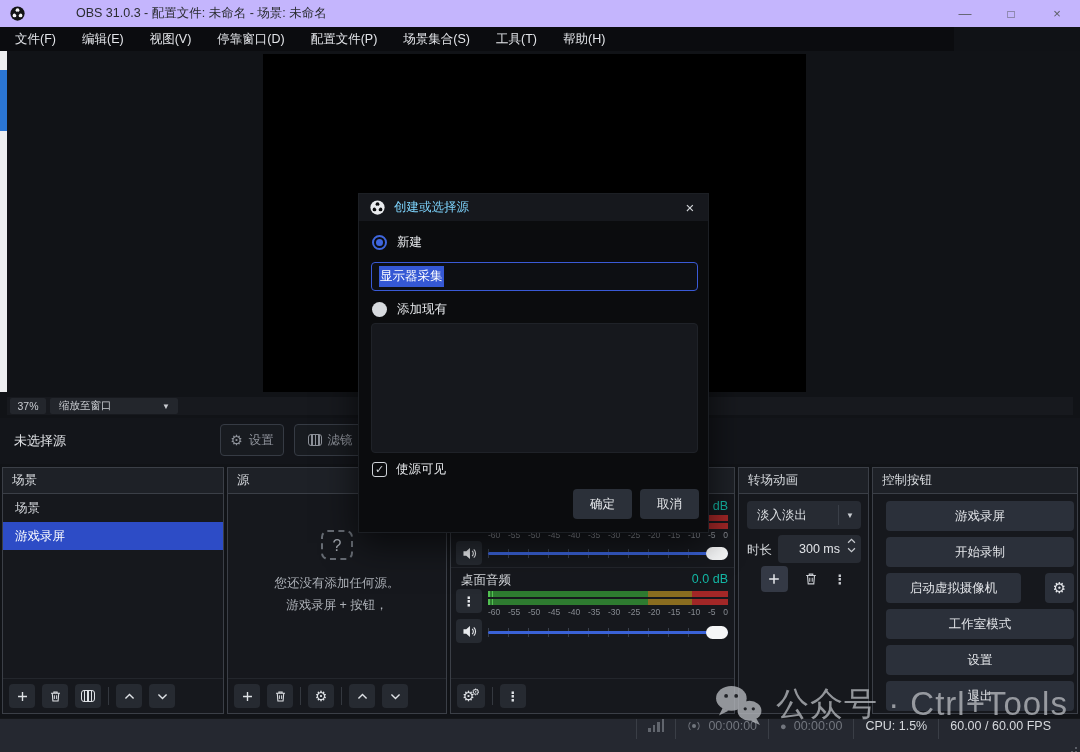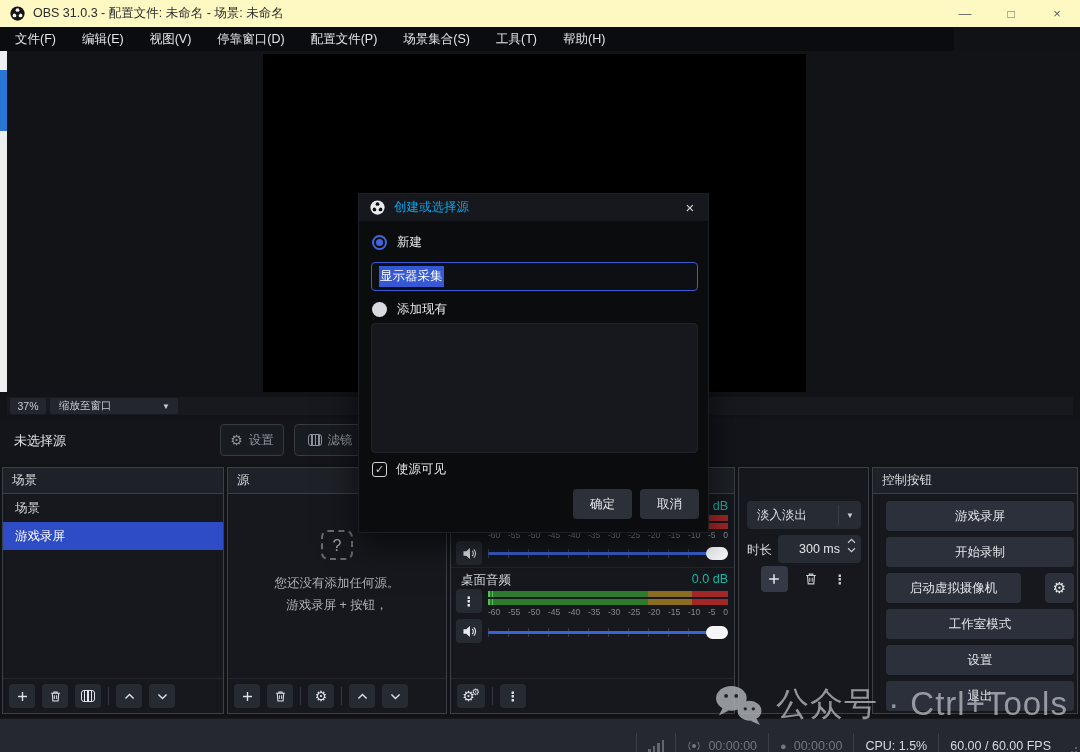--- a/index.html
+++ b/index.html
@@ -1,21 +1,21 @@
 <!DOCTYPE html>
 <html><head>
 <meta charset="utf-8">
 <style>
   * { margin:0; padding:0; box-sizing:border-box; }
   html,body { background:#000; }
   body { font-family:"Liberation Sans","DejaVu Sans",sans-serif; }
   .app { position:relative; width:1080px; height:752px; background:#101216; overflow:hidden; }
 
   
-  .titlebar { position:absolute; top:0; left:0; width:1080px; height:27px; background:#fef9c3; display:flex; align-items:center; }
+  .titlebar { position:absolute; top:0; left:0; width:1080px; height:27px; background:#c4b5fd; display:flex; align-items:center;gap:43px; }
   .titlebar .logo { margin-left:10px; width:15px; height:15px; }
   .titlebar .title { margin-left:8px; font-size:12.5px; color:#2a2c30; }
   .win-controls { position:absolute; right:0; top:0; height:27px; display:flex; }
   .win-btn { width:46px; height:27px; display:flex; align-items:center; justify-content:center; color:#5a5d63; font-size:13px; }
   .win-btn.max { font-size:12px; }
 
   
   .menubar { position:absolute; top:27px; left:0; width:954px; height:24px; background:#0b0c0f; display:flex; align-items:center; padding-left:2px; }
   .menu-item { padding:0 13px; font-size:12.5px; color:#e3e5e9; line-height:24px; }
 
@@ -95,40 +95,40 @@
   .trans-plus { width:27px; height:26px; border-radius:4px; background:#343945; display:flex; align-items:center; justify-content:center; }
   .flat-icon { display:flex; align-items:center; justify-content:center; color:#c9ccd1; }
 
   
   .ctl-btn { position:absolute; left:13px; width:188px; height:30px; background:#2b303a; border-radius:4px; color:#e4e6ea; font-size:12.5px; display:flex; align-items:center; justify-content:center; }
   .ctl-btn.vcam-main { width:135px; }
   .ctl-gear { position:absolute; left:172px; width:29px; height:30px; background:#2b303a; border-radius:4px; color:#e4e6ea; display:flex; align-items:center; justify-content:center; font-size:15px; }
 
   
   .statusbar { position:absolute; left:0; top:718px; width:1080px; height:34px; background:#252830; border-top:1px solid #15171a; }
-  .sb-right { position:absolute; right:18px; top:0; height:34px; display:flex; align-items:flex-end; }
+  .sb-right { position:absolute; right:18px; top:0; height:34px; display:flex; align-items:flex-start; }
   .sb-sep { width:1px; height:20px; background:#3a3e46; }
   .sb-item { padding:0 11px; display:flex; align-items:center; gap:7px; font-size:12.5px; }
   .sb-dim { color:#72767e; }
   .sb-bright { color:#d6d9dd; }
   .bars { display:flex; align-items:flex-end; gap:2px; height:13px; }
   .bars i { display:block; width:2.5px; background:#61656d; }
   .rec-dot { font-size:11px; }
   .grip { position:absolute; right:3px; bottom:3px; width:2px; height:2px; background:#5a5e66;
           box-shadow:-4px 4px 0 #5a5e66, 0 4px 0 #5a5e66, -4px 0 0 transparent, 4px 0 0 transparent, 0 8px 0 #5a5e66, -8px 8px 0 #5a5e66, 4px 8px 0 transparent; }
 
   
   .watermark { position:absolute; left:714px; top:682px; display:flex; align-items:center; gap:12px; z-index:60; opacity:.8; }
   .watermark .wm-text { font-size:33px; color:#b2b5ba; letter-spacing:1px; white-space:nowrap; }
 
   
   .dialog { position:absolute; left:358px; top:193px; width:351px; height:340px; background:#0b0c0e; border:1px solid #1c1f24; box-shadow:0 10px 34px rgba(0,0,0,.65); z-index:100; }
   .dlg-titlebar { position:absolute; top:0; left:0; width:100%; height:27px; background:#16181d; display:flex; align-items:center; }
   .dlg-titlebar .logo { margin-left:11px; width:15px; height:15px; }
-  .dlg-title { margin-left:9px; font-size:12.5px; color:#0ea5e9; }
+  .dlg-title { margin-left:9px; font-size:12.5px; color:#7dd3fc; }
   .dlg-close { position:absolute; right:0; top:0; width:36px; height:27px; display:flex; align-items:center; justify-content:center; color:#d2d5d9; font-size:15px; }
   .radio-row { position:absolute; left:13px; display:flex; align-items:center; gap:10px; font-size:12.5px; color:#e6e8eb; }
   .radio { width:15px; height:15px; border-radius:50%; }
   .radio.on { border:2px solid #3f66dd; position:relative; }
   .radio.on::after { content:""; position:absolute; left:2px; top:2px; width:7px; height:7px; border-radius:50%; background:#3f66dd; }
   .radio.off { background:#d7dade; }
   .dlg-input { position:absolute; left:12px; top:68px; width:327px; height:29px; background:#0d0f13; border:1px solid #3a5ad6; border-radius:4px; display:flex; align-items:center; padding-left:7px; }
   .dlg-input .sel { background:#3558d4; color:#fff; font-size:12.5px; padding:2px 1px; }
   .dlg-list { position:absolute; left:12px; top:129px; width:327px; height:130px; background:#16181d; border:1px solid #1f2228; border-radius:4px; }
   .check-row { position:absolute; left:13px; top:267px; display:flex; align-items:center; gap:9px; font-size:12.5px; color:#e4e6e9; }
@@ -371,20 +371,21 @@
         <span class="g2">⚙</span>
       </div>
       <div class="tool-sep"></div>
       <div class="tool-btn">
         <span class="dots">⋮</span>
       </div>
     </div>
   </div>
 
   <div class="panel panel-transitions">
+    <div class="panel-header">转场动画</div>
     <div class="dropdown">
       <span>淡入淡出</span>
       <span class="dd-sep"></span>
       <span class="dd-arrow">▼</span>
     </div>
     <div class="dur-label">时长</div>
     <div class="spinbox">
       <span>300 ms</span>
       <span class="spin-arrows">
         <svg width="9" height="6" viewBox="0 0 10 7">

